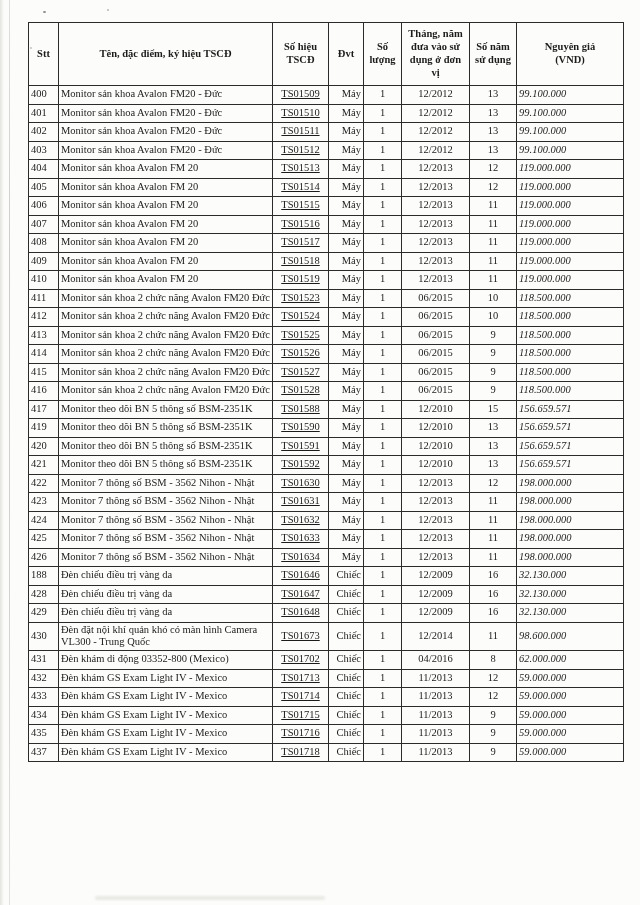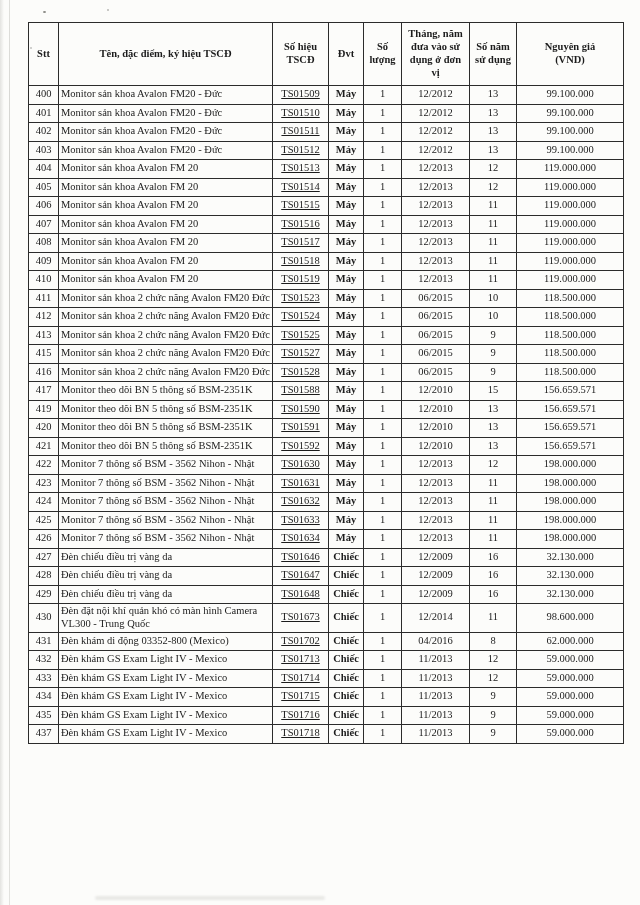--- a/index.html
+++ b/index.html
@@ -44,28 +44,28 @@
     font-size:10.5px;line-height:1.22;
     padding:1px 2px;overflow:hidden;
   }
   table.doc{border:1.5px solid #222;}
   thead th{
     font-weight:bold;text-align:center;vertical-align:middle;
     height:60px;white-space:pre-line;font-size:10.8px;margin-top:30px;
   }
   tbody tr{height:18.5px;}
   tbody td{vertical-align:middle;}
-  td.c-stt{text-align:center;}
+  td.c-stt{}
   td.c-name{text-align:left;padding-left:4px;padding-right:3px;}
   td.c-code{text-align:center;text-decoration:underline;}
-  td.c-unit{text-align:center;font-weight:bold;}
+  td.c-unit{text-align:right;}
   td.c-qty{text-align:center;}
   td.c-date{text-align:center;}
   td.c-years{text-align:center;}
-  td.c-price{text-align:center;padding-right:15px;}
+  td.c-price{text-align:left;padding-right:15px;font-style:italic;}
 </style>
 </head>
 <body>
 
 <div class="page">
 
   <div class="edge-left"></div>
   <div class="scan-line-left"></div>
   <div class="speck s1"></div>
   <div class="speck s2"></div>
@@ -246,20 +246,30 @@
           <td class="c-stt">413</td>
           <td class="c-name">Monitor sản khoa 2 chức năng Avalon FM20 Đức</td>
           <td class="c-code">TS01525</td>
           <td class="c-unit">Máy</td>
           <td class="c-qty">1</td>
           <td class="c-date">06/2015</td>
           <td class="c-years">9</td>
           <td class="c-price">118.500.000</td>
         </tr>
         <tr>
+          <td class="c-stt">414</td>
+          <td class="c-name">Monitor sản khoa 2 chức năng Avalon FM20 Đức</td>
+          <td class="c-code">TS01526</td>
+          <td class="c-unit">Máy</td>
+          <td class="c-qty">1</td>
+          <td class="c-date">06/2015</td>
+          <td class="c-years">9</td>
+          <td class="c-price">118.500.000</td>
+        </tr>
+        <tr>
           <td class="c-stt">415</td>
           <td class="c-name">Monitor sản khoa 2 chức năng Avalon FM20 Đức</td>
           <td class="c-code">TS01527</td>
           <td class="c-unit">Máy</td>
           <td class="c-qty">1</td>
           <td class="c-date">06/2015</td>
           <td class="c-years">9</td>
           <td class="c-price">118.500.000</td>
         </tr>
         <tr>
@@ -356,21 +366,21 @@
           <td class="c-stt">426</td>
           <td class="c-name">Monitor 7 thông số BSM - 3562 Nihon - Nhật</td>
           <td class="c-code">TS01634</td>
           <td class="c-unit">Máy</td>
           <td class="c-qty">1</td>
           <td class="c-date">12/2013</td>
           <td class="c-years">11</td>
           <td class="c-price">198.000.000</td>
         </tr>
         <tr>
-          <td class="c-stt">427</td>
+          <td class="c-stt">188</td>
           <td class="c-name">Đèn chiếu điều trị vàng da</td>
           <td class="c-code">TS01646</td>
           <td class="c-unit">Chiếc</td>
           <td class="c-qty">1</td>
           <td class="c-date">12/2009</td>
           <td class="c-years">16</td>
           <td class="c-price">32.130.000</td>
         </tr>
         <tr>
           <td class="c-stt">428</td>

